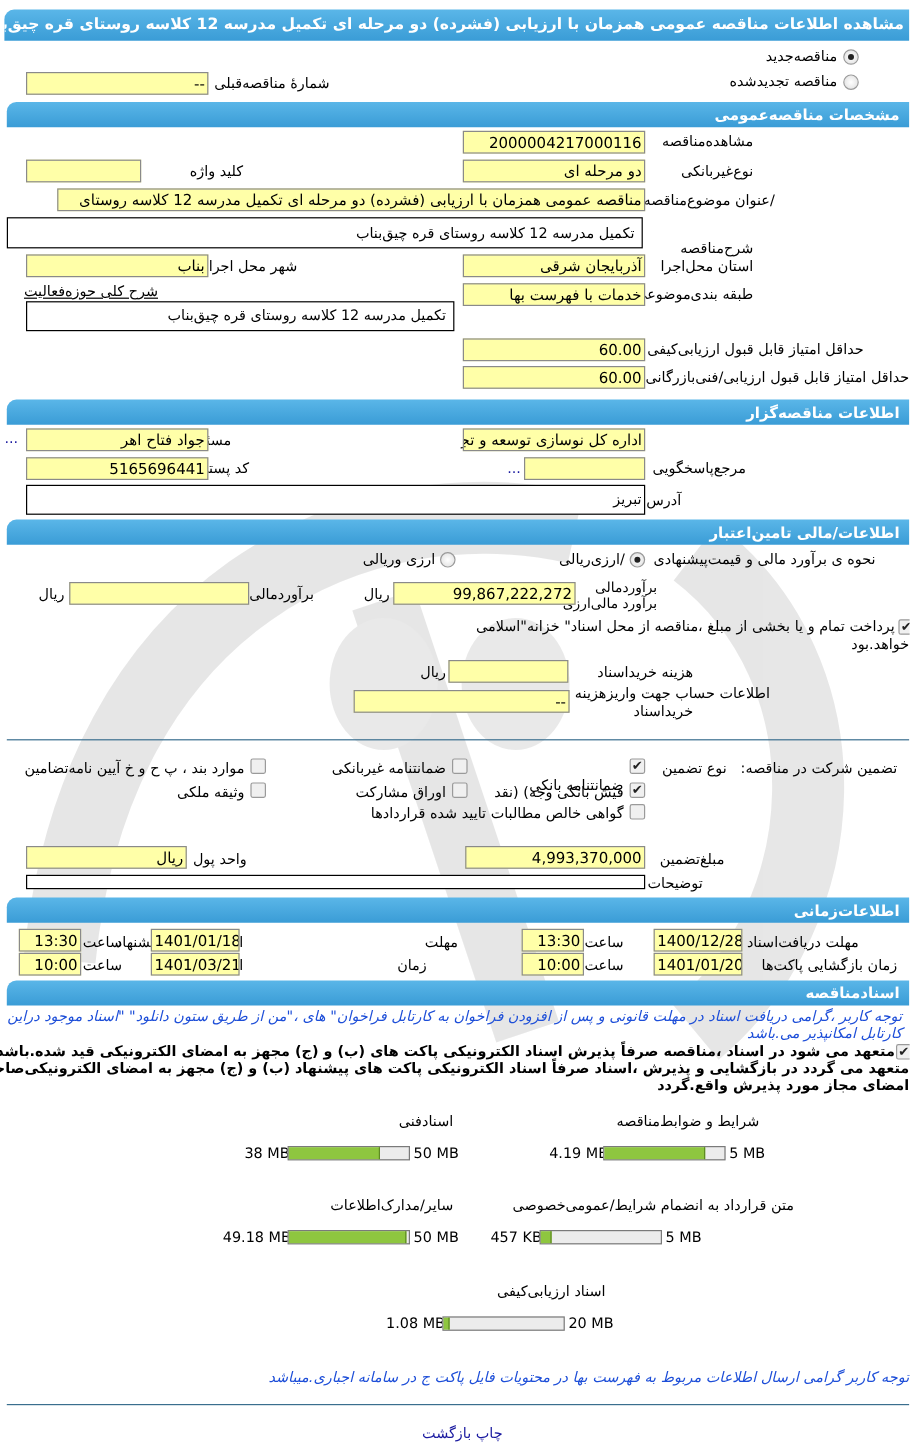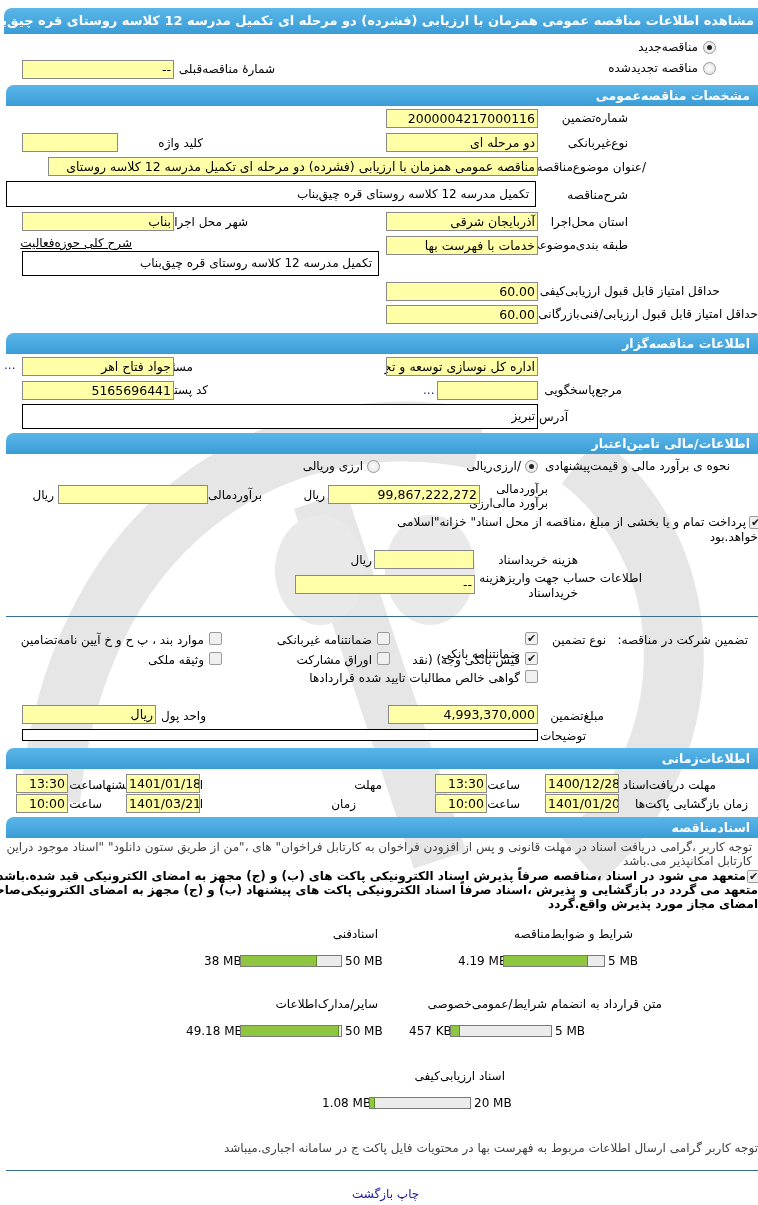--- a/index.html
+++ b/index.html
@@ -39,21 +39,21 @@
   }
   .radio.on::after {
     content: ""; position: absolute; left: 3px; top: 3px; width: 5px; height: 5px; border-radius: 50%; background: #222;
   }
   .chk {
     position: absolute; width: 13px; height: 13px; border: 1px solid #9a9a9a; border-radius: 2px;
     background: #f0f0f0; font-size: 11px; line-height: 11px; text-align: center; color: #222;
   }
   .dots { position: absolute; color: #1a1aa0; font-size: 12px; }
   .rule { position: absolute; left: 6px; right: 0; height: 1px; background: #3a6e8e; }
-  .red { color: #404040; }
+  .red { color: #1d4ed8; font-style: italic; }
   .bold { font-weight: bold; }
   .bar {
     position: absolute; height: 12px; border: 1px solid #7a7a7a; background: #ececec;
   }
   .bar .fill { position: absolute; top: 0; bottom: 0; right: auto; left: 0; background: #8ec63f; border-right: 1px solid #5d8a22; }
   .sz { position: absolute; direction: ltr; font-size: 12px; white-space: nowrap; }
   .link { color: #1a1aa0; text-decoration: none; }
 </style>
 </head>
 <body>
@@ -70,32 +70,32 @@
 
 <div class="radio on abs" style="right:42px;top:41px;"></div>
 <div class="lbl" style="right:60px;top:40px;">مناقصه‌جدید</div>
 <div class="radio abs" style="right:42px;top:62px;"></div>
 <div class="lbl" style="right:60px;top:61px;">مناقصه تجدیدشده</div>
 <div class="lbl" style="right:483px;top:62px;">شمارهٔ مناقصه‌قبلی</div>
 <div class="fld" style="left:22px;top:60px;width:152px;">--</div>
 
 <div class="hdr" style="top:85px;">مشخصات مناقصه‌عمومی</div>
 
-<div class="lbl" style="right:130px;top:111px;">شماره‌تضمین</div>
+<div class="lbl" style="right:130px;top:111px;">مشاهده‌مناقصه</div>
 <div class="fld ltr" style="left:386px;top:109px;width:152px;">2000004217000116</div>
 
 <div class="lbl" style="right:130px;top:136px;">نوع‌غیربانکی</div>
 <div class="fld" style="left:386px;top:133px;width:152px;">دو مرحله ای</div>
 <div class="lbl" style="right:555px;top:136px;">کلید واژه</div>
 <div class="fld" style="left:22px;top:133px;width:96px;"></div>
 
 <div class="lbl" style="right:112px;top:160px;">/عنوان موضوع‌مناقصه</div>
 <div class="fld" style="left:48px;top:157px;width:490px;">مناقصه عمومی همزمان با ارزیابی (فشرده) دو مرحله ای تکمیل مدرسه 12 کلاسه روستای</div>
 
-<div class="lbl" style="right:130px;top:188px;">شرح‌مناقصه</div>
+<div class="lbl" style="right:130px;top:200px;">شرح‌مناقصه</div>
 <div class="box" style="left:6px;top:181px;width:530px;height:26px;line-height:24px;">تکمیل مدرسه 12 کلاسه روستای قره چیق‌بناب</div>
 
 <div class="lbl" style="right:130px;top:215px;">استان محل‌اجرا</div>
 <div class="fld" style="left:386px;top:212px;width:152px;">آذربایجان شرقی</div>
 <div class="lbl" style="right:510px;top:215px;">شهر محل اجرا</div>
 <div class="fld" style="left:22px;top:212px;width:152px;">بناب</div>
 
 <div class="lbl" style="right:130px;top:238px;">طبقه بندی‌موضوعی</div>
 <div class="fld" style="left:386px;top:236px;width:152px;">خدمات با فهرست بها</div>
 <div class="lbl" style="right:626px;top:236px;text-decoration:underline;">شرح کلی حوزه‌فعالیت</div>

